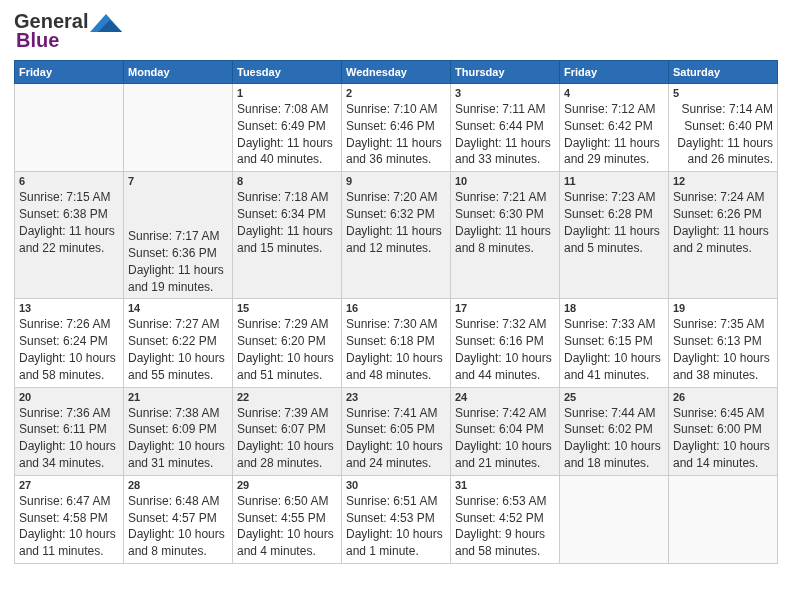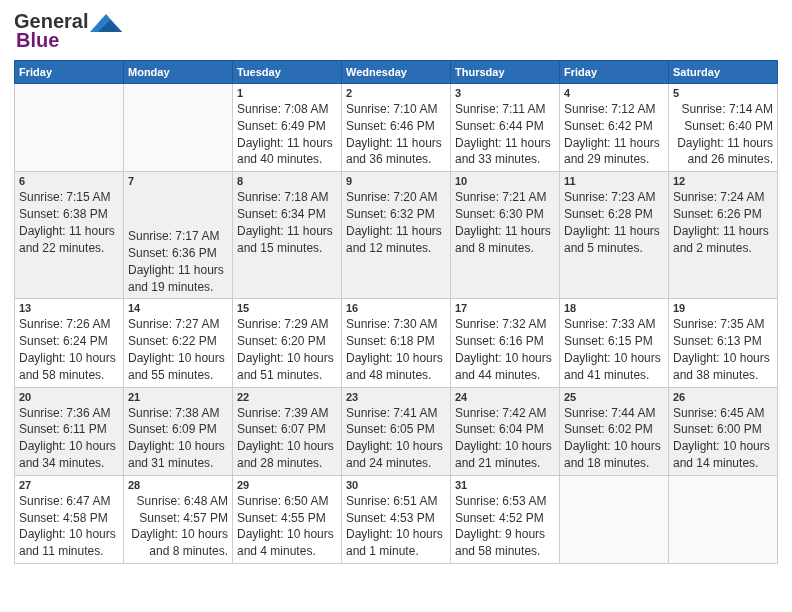--- a/index.html
+++ b/index.html
@@ -285,21 +285,21 @@
         </tr>
         <tr>
           <td>
             <span class="day-number">27</span>
             <div class="day-info" style="white-space: pre-line;">Sunrise: 6:47 AM
 Sunset: 4:58 PM
 Daylight: 10 hours and 11 minutes.</div>
           </td>
           <td>
             <span class="day-number">28</span>
-            <div class="day-info" style="white-space: pre-line; text-align: right;">Sunrise: 6:48 AM
+            <div class="day-info" style="white-space: pre-line;">Sunrise: 6:48 AM
 Sunset: 4:57 PM
 Daylight: 10 hours and 8 minutes.</div>
           </td>
           <td>
             <span class="day-number">29</span>
             <div class="day-info" style="white-space: pre-line;">Sunrise: 6:50 AM
 Sunset: 4:55 PM
 Daylight: 10 hours and 4 minutes.</div>
           </td>
           <td>

